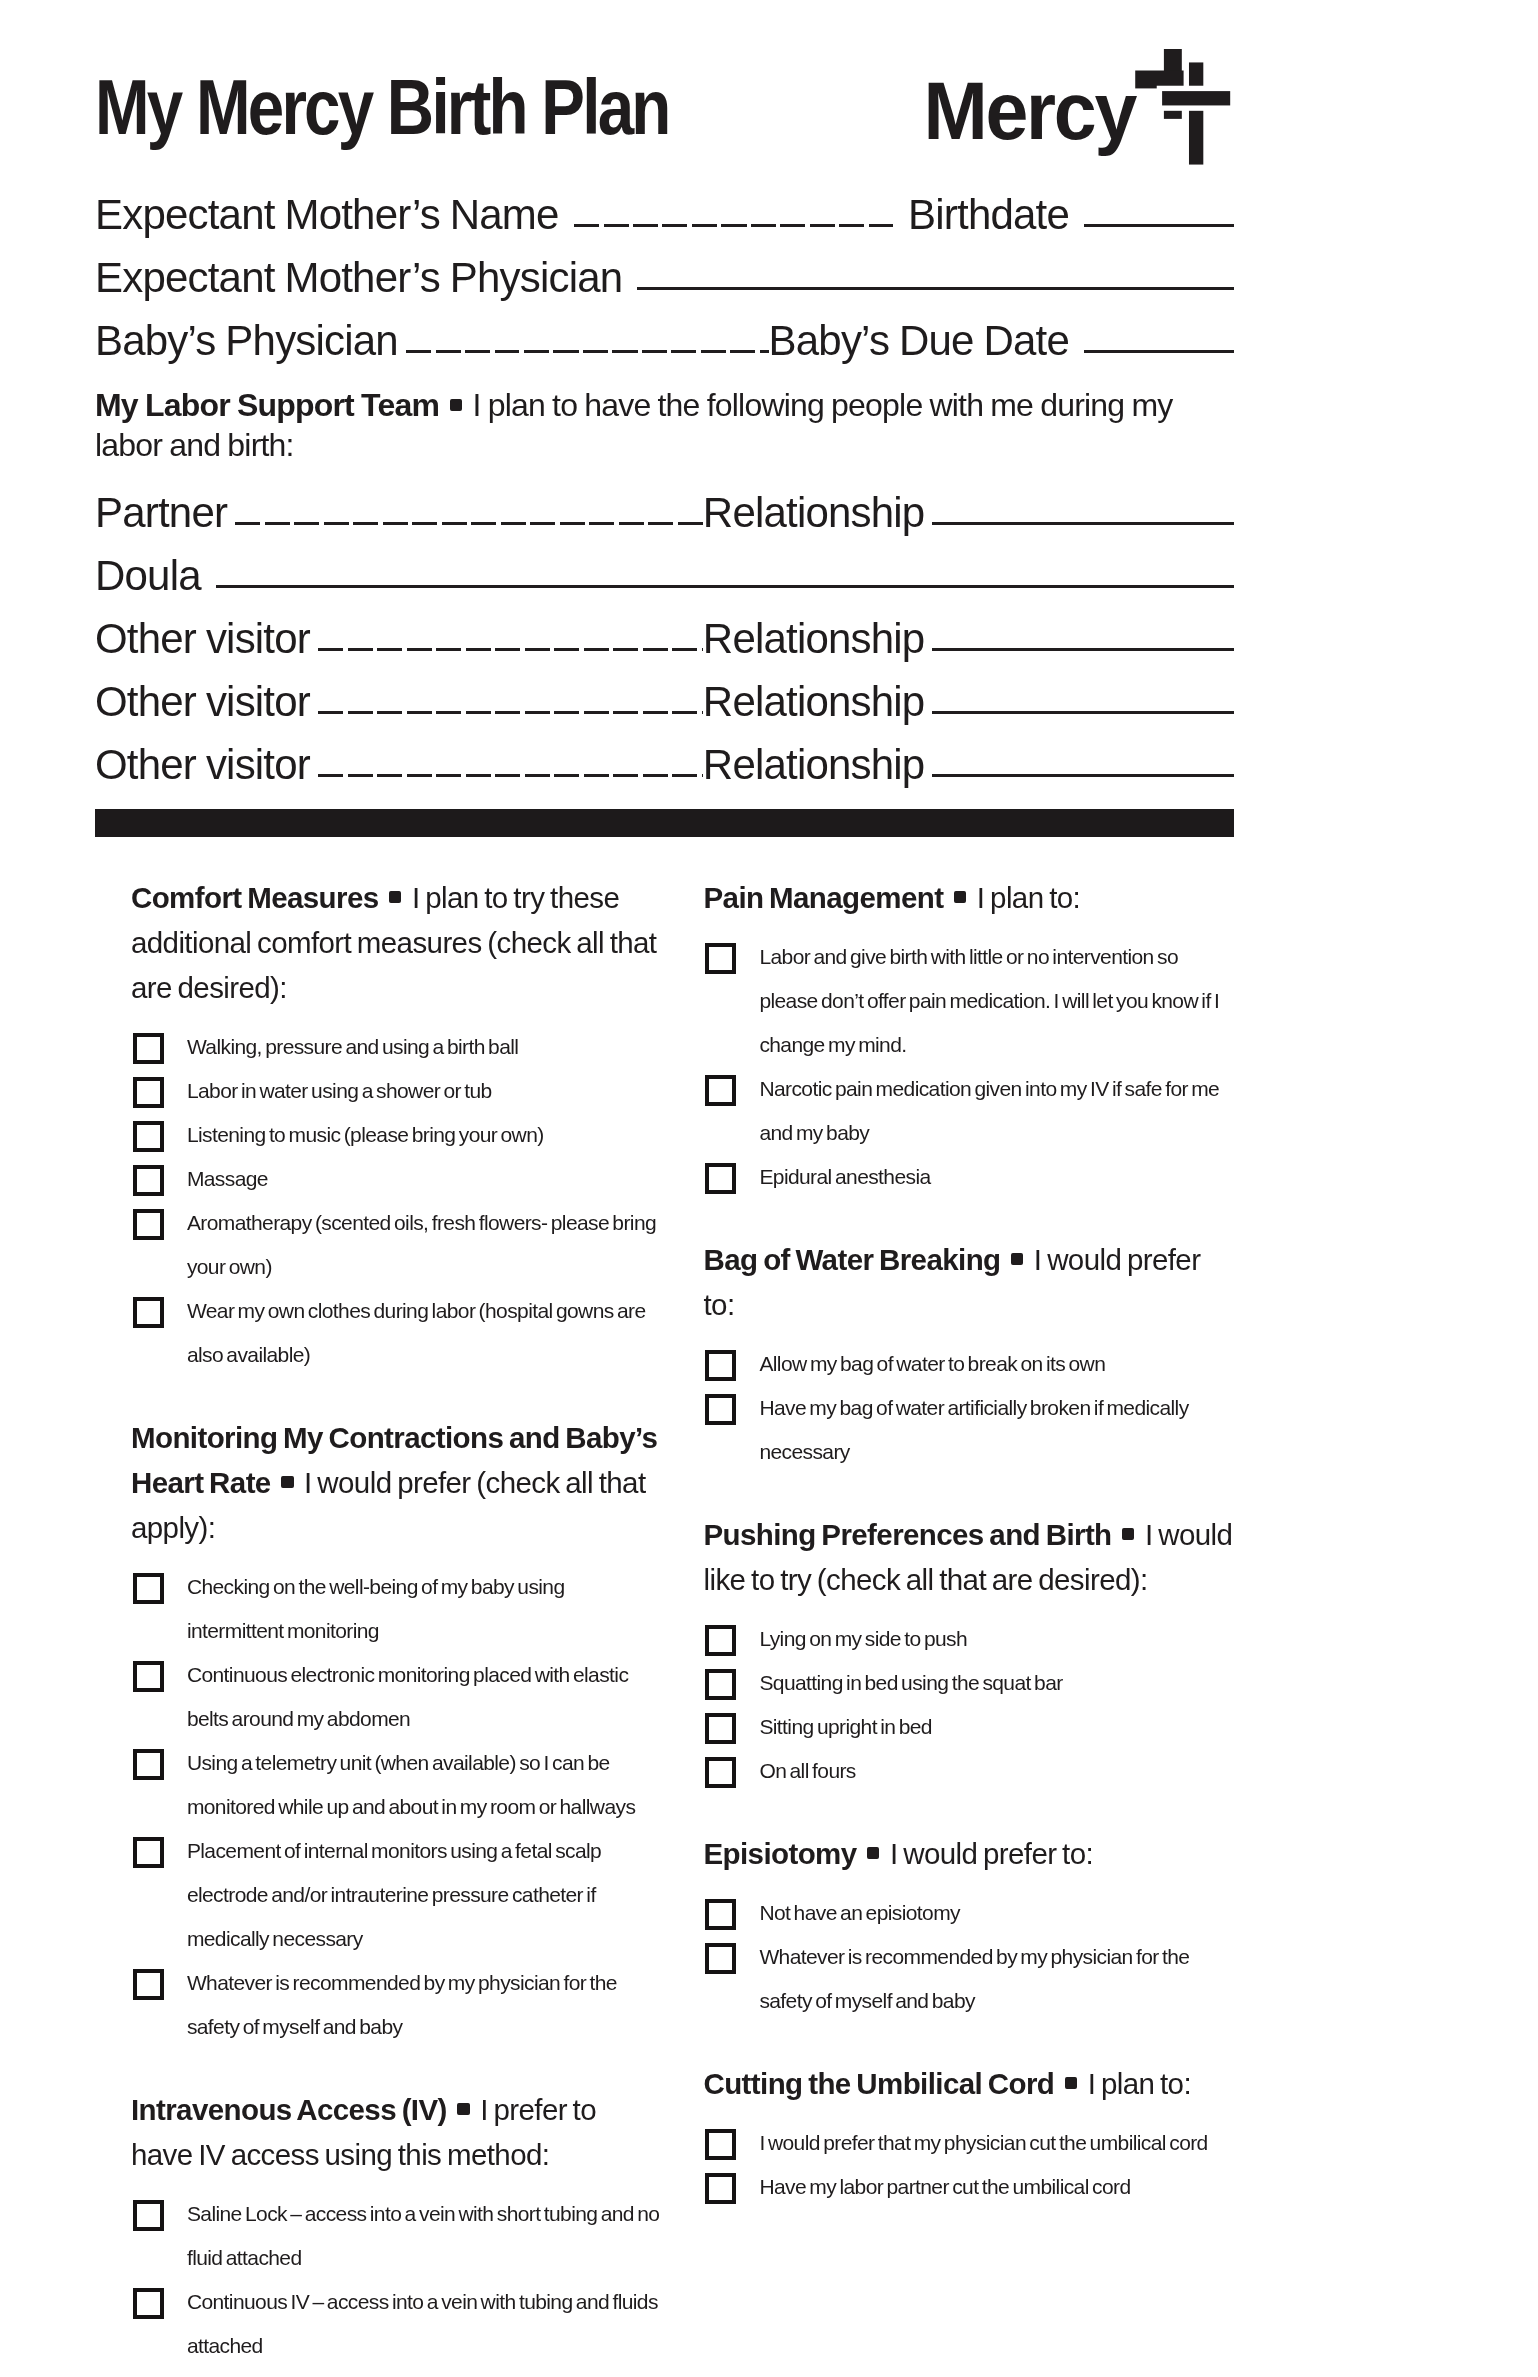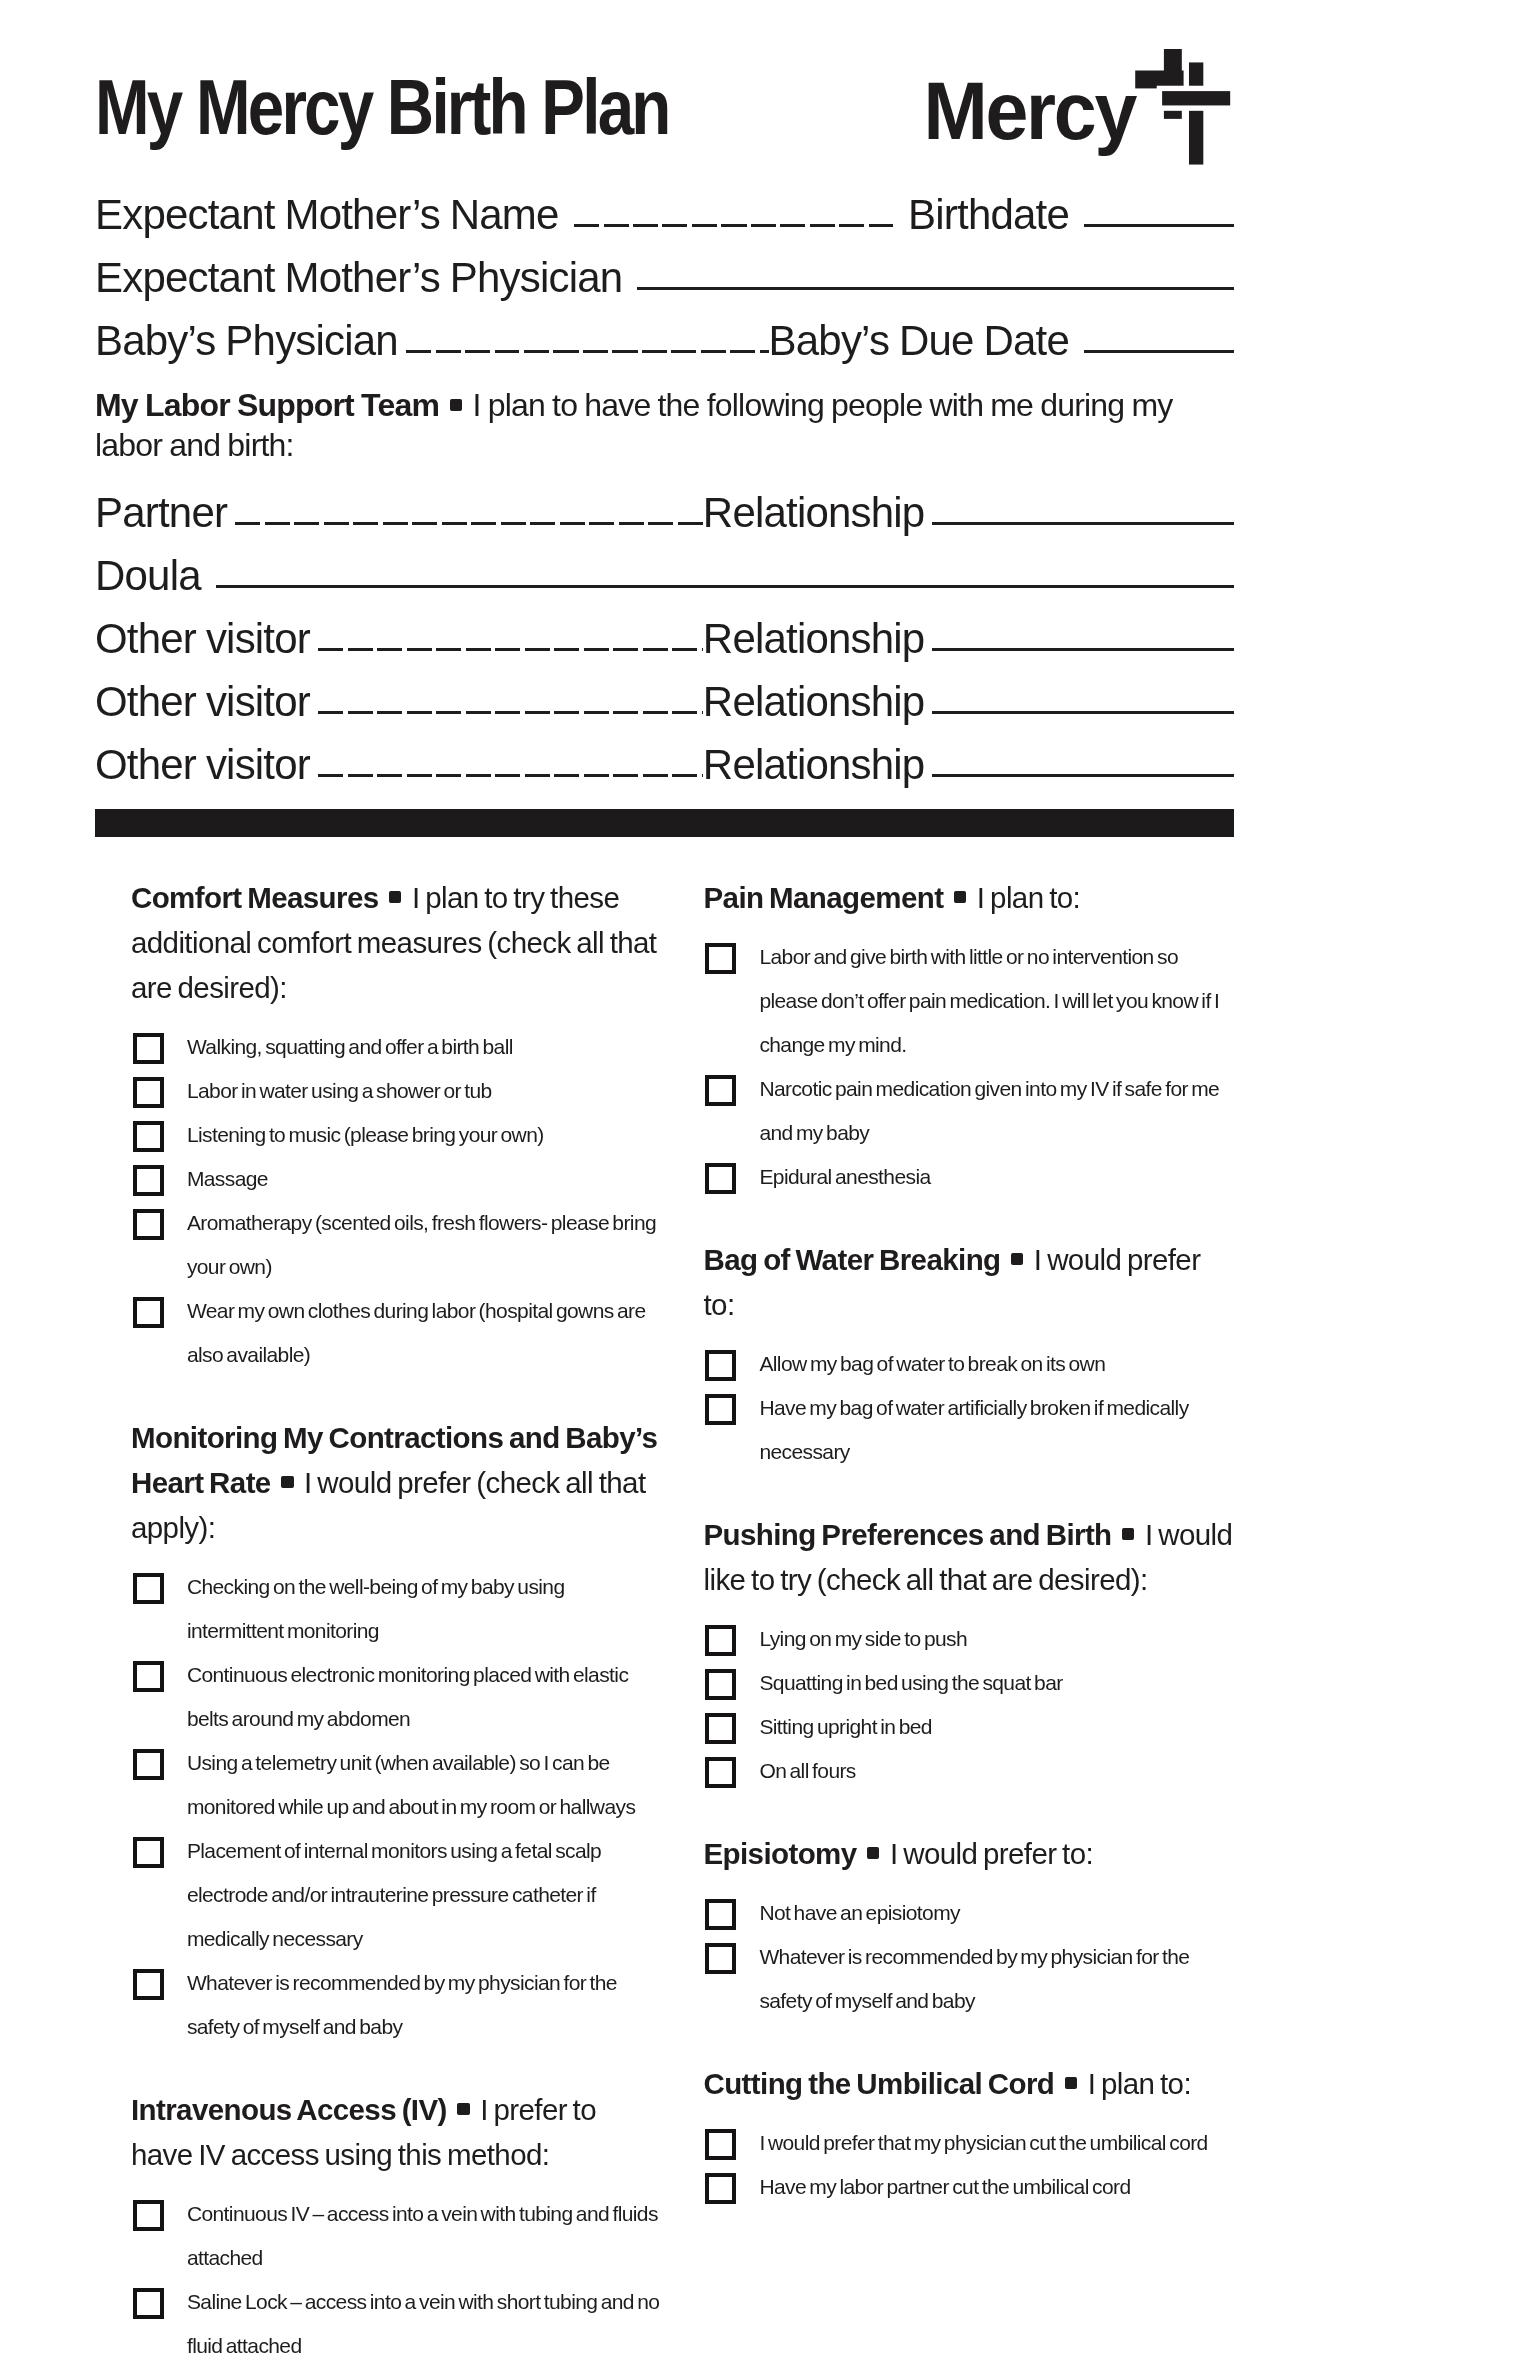--- a/index.html
+++ b/index.html
@@ -148,21 +148,21 @@
     <div class="col">
 
       <div class="sec">
         <div class="colhead">
           <span class="b">Comfort Measures</span><span class="bullet"></span><span>I plan to try these additional comfort measures (check all that are desired):</span>
         </div>
         <div class="items">
 
             <div class="item">
               <span class="cbx"></span>
-              <span class="itext">Walking, squatting and offer a birth ball</span>
+              <span class="itext">Walking, pressure and using a birth ball</span>
             </div>
 
             <div class="item">
               <span class="cbx"></span>
               <span class="itext">Labor in water using a shower or tub</span>
             </div>
 
             <div class="item">
               <span class="cbx"></span>
               <span class="itext">Listening to music (please bring your own)</span>
@@ -219,27 +219,27 @@
       </div>
 
       <div class="sec">
         <div class="colhead">
           <span class="b">Intravenous Access (IV)</span><span class="bullet"></span><span>I prefer to have IV access using this method:</span>
         </div>
         <div class="items">
 
             <div class="item">
               <span class="cbx"></span>
+              <span class="itext">Saline Lock – access into a vein with short tubing and no fluid attached</span>
+            </div>
+
+            <div class="item">
+              <span class="cbx"></span>
               <span class="itext">Continuous IV – access into a vein with tubing and fluids attached</span>
             </div>
-
-            <div class="item">
-              <span class="cbx"></span>
-              <span class="itext">Saline Lock – access into a vein with short tubing and no fluid attached</span>
-            </div>
           </div>
       </div>
 
     </div>
 
     <div class="col">
 
       <div class="sec">
         <div class="colhead">
           <span class="b">Pain Management</span><span class="bullet"></span><span>I plan to:</span>

